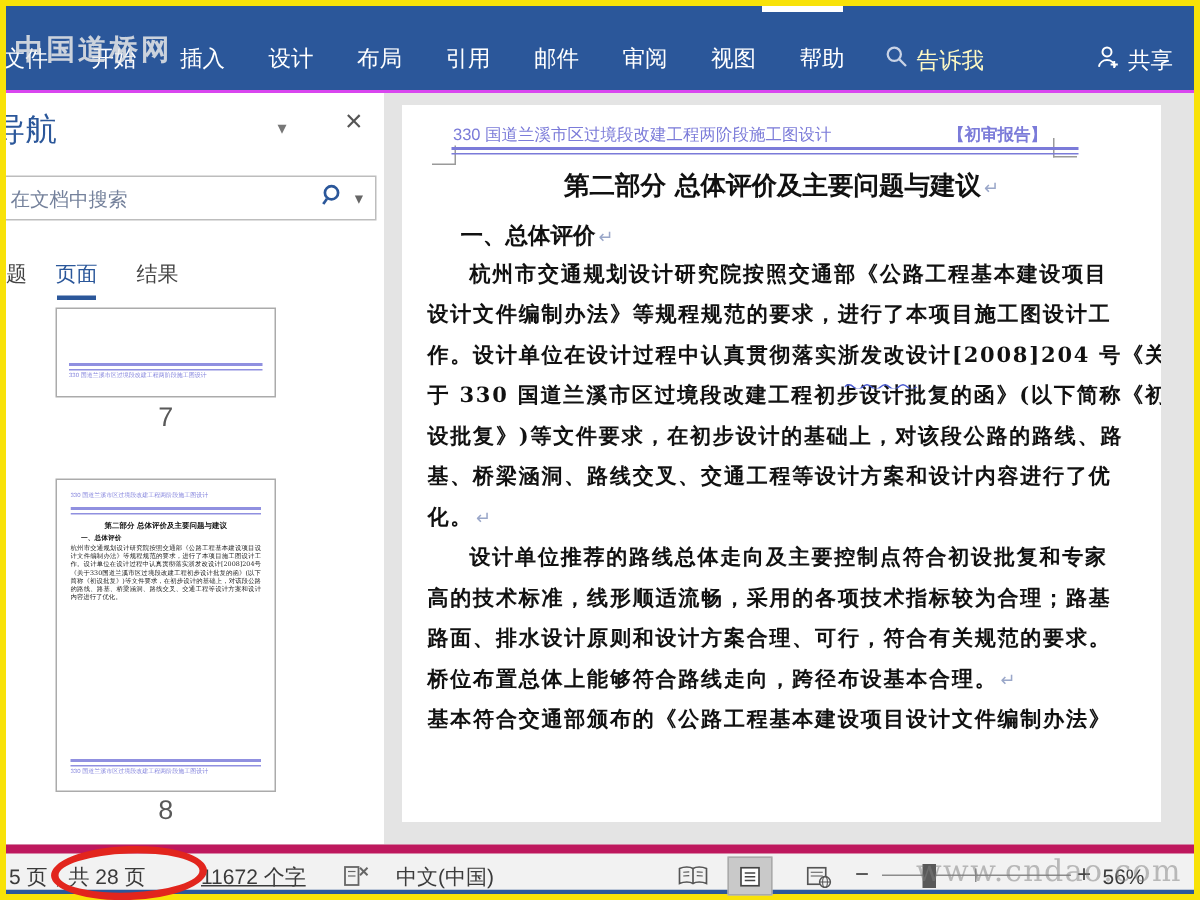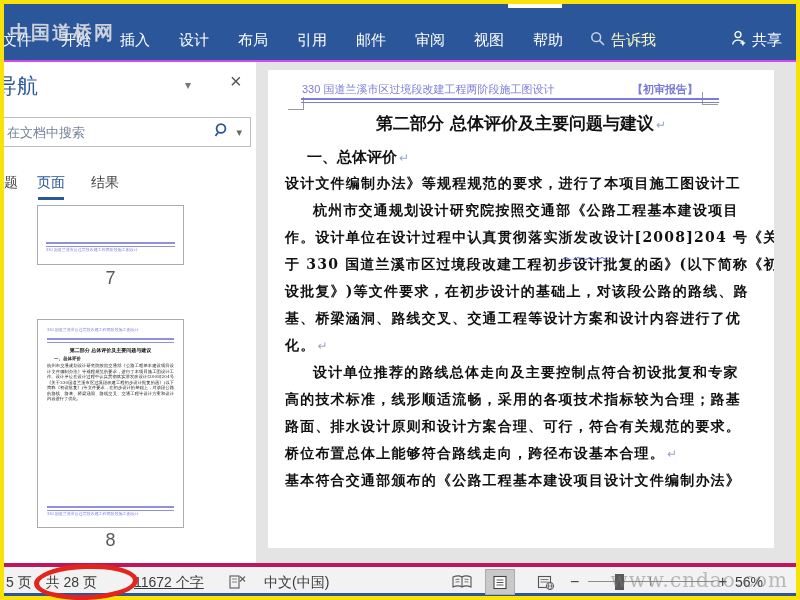--- a/index.html
+++ b/index.html
@@ -65,21 +65,21 @@
   .hdr-rule { position:absolute; left:33px; width:418px; top:28px; height:5px; border-top:2px solid #7b7bd9; border-bottom:1px solid #7b7bd9; }
   .doc-title { position:absolute; left:0; right:0; top:42px; text-align:center; font-size:17px; font-weight:600; color:#111; font-family:"DejaVu Serif", serif; }
   .doc-heading { position:absolute; left:39px; top:78px; font-size:15px; font-weight:bold; color:#111; font-family:"DejaVu Serif", serif; }
   .body-text { position:absolute; left:17px; right:17px; top:100px; }
   .bline { height:27px; line-height:27px; font-size:14px; letter-spacing:1.2px; font-weight:bold; color:#111; white-space:nowrap; font-family:"DejaVu Serif", serif; }
   .bline.ind { text-indent:28px; }
   .pmark { font-size:12px; color:#9aa7c9; font-weight:normal; letter-spacing:0; margin-left:2px; font-family:"Liberation Sans", sans-serif; }
   .squiggle { position:absolute; left:295px; top:176px; }
 
   
-  .statusbar { position:relative; flex:0 0 30px; height:30px; background:#f2f2f2; border-top:4px solid #be185d; font-size:14px; color:#3b3b3b; }
+  .statusbar { position:relative; flex:0 0 30px; height:30px; background:#f2f2f2; border-top:6px solid #be185d; font-size:14px; color:#3b3b3b; }
   .sb-item { position:absolute; top:0; height:30px; line-height:30px; white-space:nowrap; }
   .sb-page { left:2px; }
   .sb-count { left:130px;text-decoration:underline; }
   .sb-proof { left:224px; top:7px; height:auto; line-height:normal; }
   .sb-lang { left:260px; }
   .view-btn { position:absolute; top:2px; width:30px; height:26px; display:flex; align-items:center; justify-content:center; }
   .vb-read { left:443px; } .vb-print { left:481px; background:#c9c9c9; border:1px solid #aaa; } .vb-web { left:527px; }
   .zoom-out { left:566px; font-size:16px; color:#444; }
   .zoom-track { position:absolute; left:584px; top:14px; width:126px; height:1px; background:#8c8c8c; }
   .zoom-tick { position:absolute; left:646px; top:10px; width:1px; height:9px; background:#8c8c8c; }
@@ -186,22 +186,22 @@
         <div class="corner tl"></div>
         <div class="corner tr"></div>
         <div class="hdr-left">330 国道兰溪市区过境段改建工程两阶段施工图设计</div>
         <div class="hdr-right">【初审报告】</div>
         <div class="hdr-rule"></div>
 
         <div class="doc-title"><span>第二部分  总体评价及主要问题与建议</span><span class="pmark">↵</span></div>
         <div class="doc-heading"><span>一、总体评价</span><span class="pmark">↵</span></div>
 
         <div class="body-text">
+          <div class="bline ind">杭州市交通规划设计研究院按照交通部《公路工程基本建设项目</div>
           <div class="bline">设计文件编制办法》等规程规范的要求，进行了本项目施工图设计工</div>
-          <div class="bline ind">杭州市交通规划设计研究院按照交通部《公路工程基本建设项目</div>
           <div class="bline">作。设计单位在设计过程中认真贯彻落实浙发改设计[2008]204 号《关</div>
           <div class="bline">于 330 国道兰溪市区过境段改建工程初步设计批复的函》(以下简称《初</div>
           <div class="bline">设批复》)等文件要求，在初步设计的基础上，对该段公路的路线、路</div>
           <div class="bline">基、桥梁涵洞、路线交叉、交通工程等设计方案和设计内容进行了优</div>
           <div class="bline"><span>化。</span><span class="pmark">↵</span></div>
           <div class="bline ind">设计单位推荐的路线总体走向及主要控制点符合初设批复和专家</div>
           <div class="bline">高的技术标准，线形顺适流畅，采用的各项技术指标较为合理；路基</div>
           <div class="bline">路面、排水设计原则和设计方案合理、可行，符合有关规范的要求。</div>
           <div class="bline"><span>桥位布置总体上能够符合路线走向，跨径布设基本合理。</span><span class="pmark">↵</span></div>
           <div class="bline">基本符合交通部颁布的《公路工程基本建设项目设计文件编制办法》</div>

